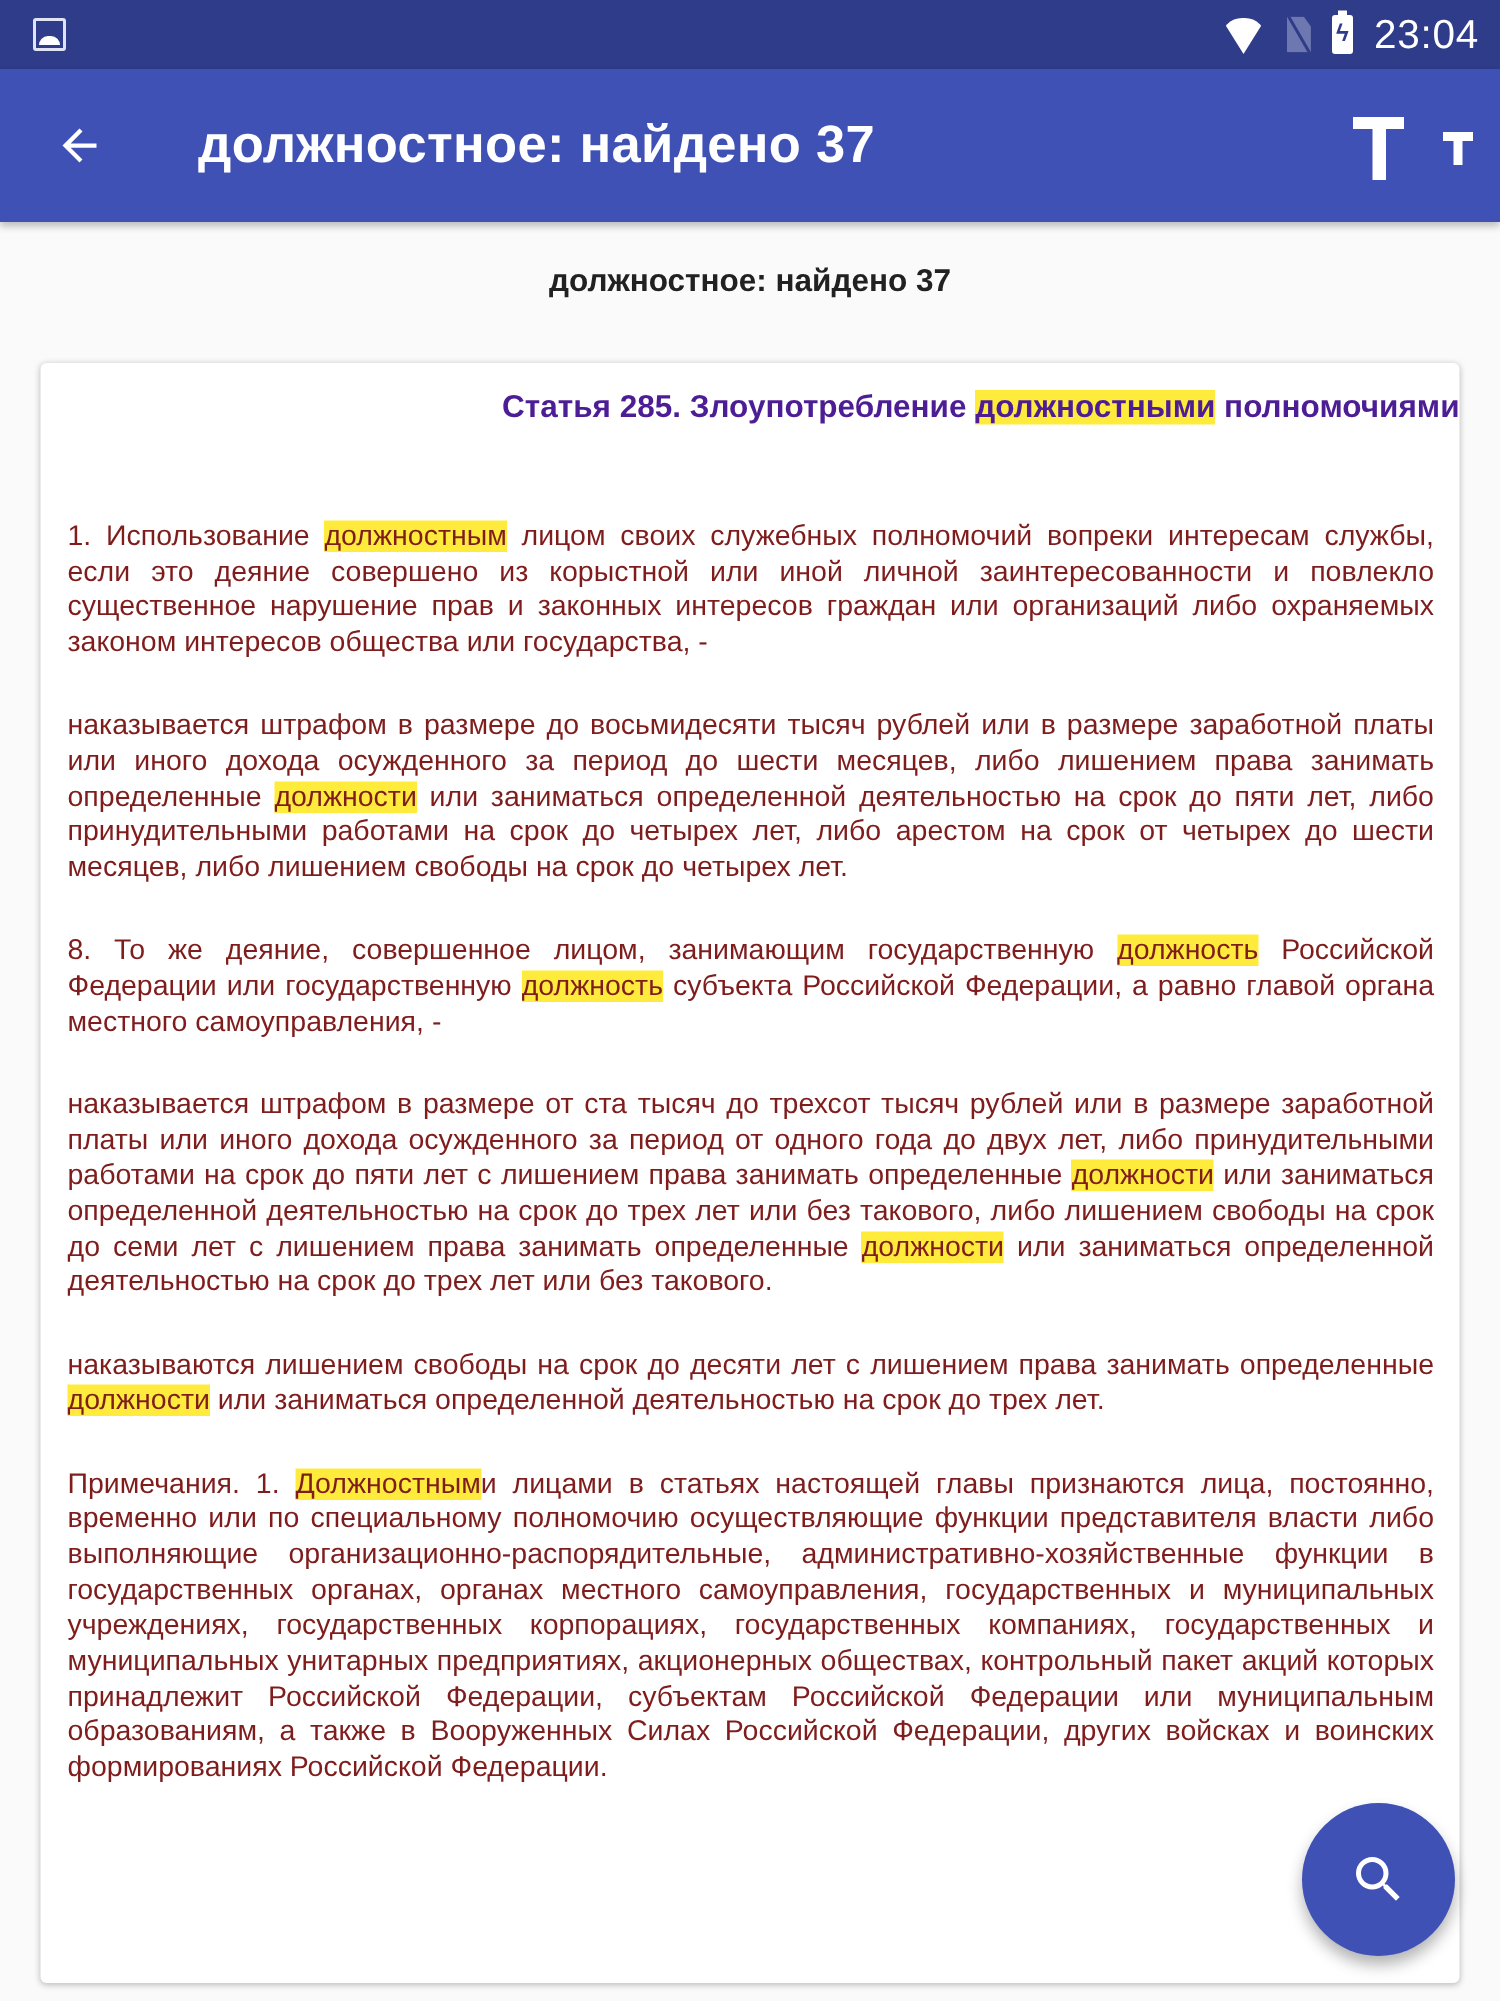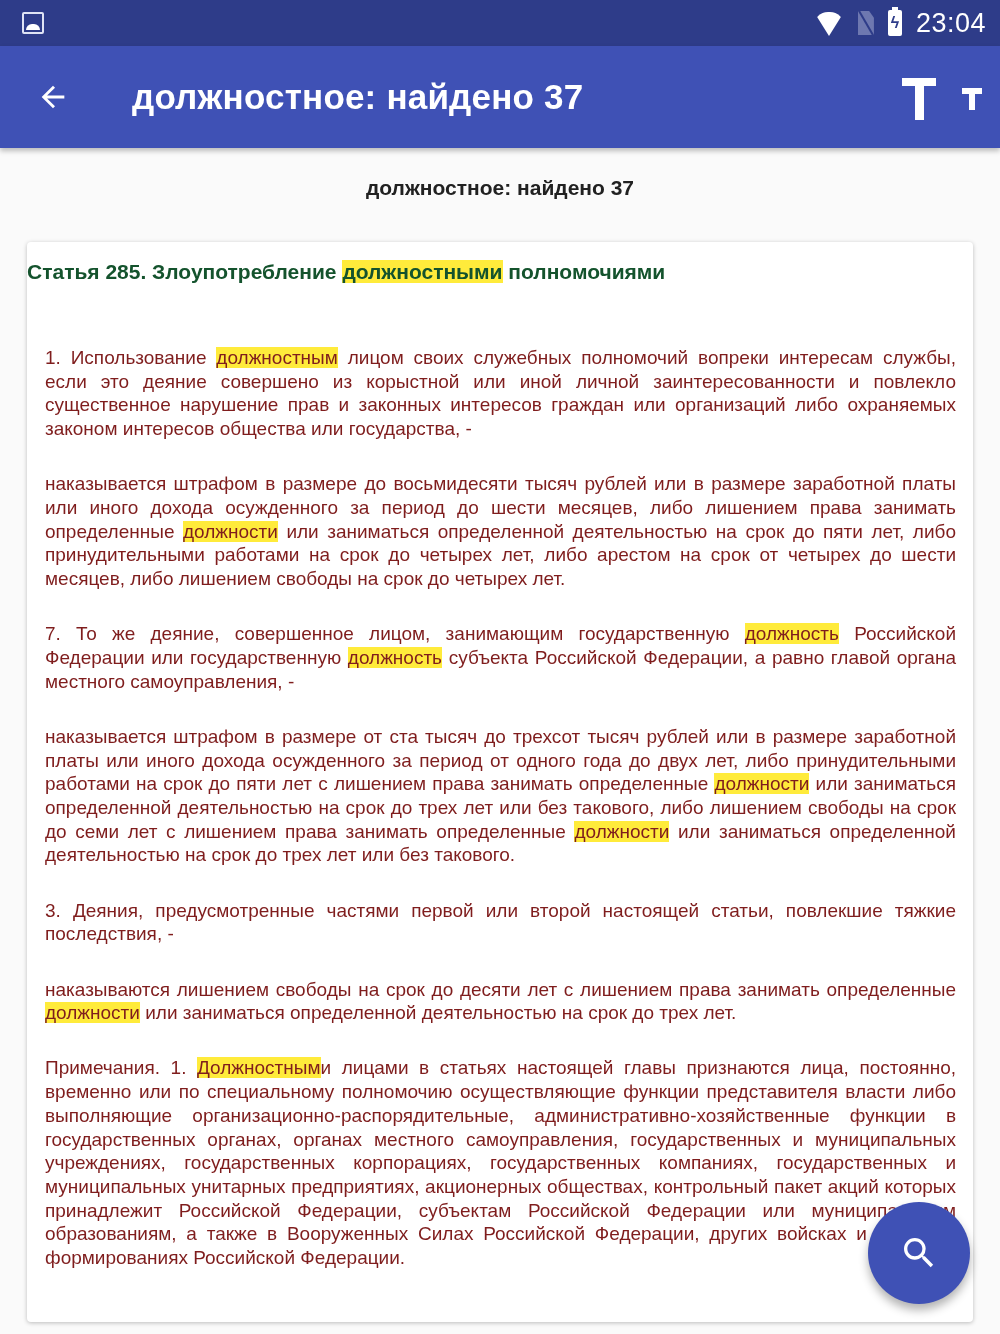--- a/index.html
+++ b/index.html
@@ -23,21 +23,21 @@
     .t-glyph { display: block; width: 100%; height: 100%; position: relative; }
     .t-glyph::before { content: ""; position: absolute; left: 0; right: 0; top: 10px; background: #fff; }
     .t-glyph::after { content: ""; position: absolute; top: 10px; bottom: 8px; left: 50%; background: #fff; }
     .text-big-btn .t-glyph::before { left: 8px; right: 6px; top: 10px; height: 8px; }
     .text-big-btn .t-glyph::after { width: 9px; margin-left: -3px; bottom: 6px; }
     .text-small-btn .t-glyph::before { left: 10px; right: 8px; top: 10px; height: 6px; }
     .text-small-btn .t-glyph::after { width: 6px; margin-left: -2px; bottom: 8px; }
     .content { position: absolute; left: 0; top: 148px; width: 1000px; height: 1186px; background: #fafafa; }
     .result-header { position: absolute; left: 0; top: 28px; width: 1000px; text-align: center; font-size: 21px; font-weight: bold; color: #212121; }
     .card { position: absolute; left: 27px; top: 94px; width: 946px; height: 1080px; background: #fff; border-radius: 4px; box-shadow: 0 1px 4px rgba(0,0,0,0.25); overflow: hidden; }
-    .article-title { position: absolute; left: 0; top: 18px; width: 946px; text-align: left; font-size: 21px; font-weight: bold; color: #14532d; }
+    .article-title { position: absolute; left: 0; top: 18px; width: 946px; text-align: right; font-size: 21px; font-weight: bold; color: #4c1d95; }
     .article-body { position: absolute; left: 18px; top: 104px; width: 911px; font-size: 19px; line-height: 23.7px; color: #7f1d1d; text-align: justify; }
     .article-body p { margin-bottom: 31.5px; }
     .hl { background: #ffeb3b; }
     .fab { position: absolute; left: 868px; top: 1202px; width: 102px; height: 102px; border-radius: 50%; background: #3f51b5; box-shadow: 0 6px 10px rgba(0,0,0,0.3); display: flex; align-items: center; justify-content: center; cursor: pointer; z-index: 5; }
     .fab svg { width: 40px; height: 40px; }
   </style>
 </head>
 <body>
 
 <div class="status-bar">
@@ -65,23 +65,22 @@
   </div>
 </div>
 
 <div class="content">
   <div class="result-header">должностное: найдено 37</div>
   <div class="card">
     <div class="article-title"><span>Статья 285. Злоупотребление </span><span class="hl" style="background: rgb(255, 235, 59);">должностными</span><span> полномочиями</span></div>
     <div class="article-body">
       <p><span>1. Использование </span><span class="hl" style="background: rgb(255, 235, 59);">должностным</span><span> лицом своих служебных полномочий вопреки интересам службы, если это деяние совершено из корыстной или иной личной заинтересованности и повлекло существенное нарушение прав и законных интересов граждан или организаций либо охраняемых законом интересов общества или государства, -</span></p>
       <p><span>наказывается штрафом в размере до восьмидесяти тысяч рублей или в размере заработной платы или иного дохода осужденного за период до шести месяцев, либо лишением права занимать определенные </span><span class="hl" style="background: rgb(255, 235, 59);">должности</span><span> или заниматься определенной деятельностью на срок до пяти лет, либо принудительными работами на срок до четырех лет, либо арестом на срок от четырех до шести месяцев, либо лишением свободы на срок до четырех лет.</span></p>
-      <p><span>7. То же деяние, совершенное лицом, занимающим государственную </span><span class="hl" style="background: rgb(255, 235, 59);">должность</span><span> Российской Федерации или государственную </span><span class="hl" style="background: rgb(255, 235, 59);">должность</span><span> субъекта Российской Федерации, а равно главой органа местного самоуправления, -</span></p>
+      <p><span>8. То же деяние, совершенное лицом, занимающим государственную </span><span class="hl" style="background: rgb(255, 235, 59);">должность</span><span> Российской Федерации или государственную </span><span class="hl" style="background: rgb(255, 235, 59);">должность</span><span> субъекта Российской Федерации, а равно главой органа местного самоуправления, -</span></p>
       <p><span>наказывается штрафом в размере от ста тысяч до трехсот тысяч рублей или в размере заработной платы или иного дохода осужденного за период от одного года до двух лет, либо принудительными работами на срок до пяти лет с лишением права занимать определенные </span><span class="hl" style="background: rgb(255, 235, 59);">должности</span><span> или заниматься определенной деятельностью на срок до трех лет или без такового, либо лишением свободы на срок до семи лет с лишением права занимать определенные </span><span class="hl" style="background: rgb(255, 235, 59);">должности</span><span> или заниматься определенной деятельностью на срок до трех лет или без такового.</span></p>
-      <p><span>3. Деяния, предусмотренные частями первой или второй настоящей статьи, повлекшие тяжкие последствия, -</span></p>
       <p><span>наказываются лишением свободы на срок до десяти лет с лишением права занимать определенные </span><span class="hl" style="background: rgb(255, 235, 59);">должности</span><span> или заниматься определенной деятельностью на срок до трех лет.</span></p>
       <p><span>Примечания. 1. </span><span class="hl" style="background: rgb(255, 235, 59);">Должностным</span><span>и лицами в статьях настоящей главы признаются лица, постоянно, временно или по специальному полномочию осуществляющие функции представителя власти либо выполняющие организационно-распорядительные, административно-хозяйственные функции в государственных органах, органах местного самоуправления, государственных и муниципальных учреждениях, государственных корпорациях, государственных компаниях, государственных и муниципальных унитарных предприятиях, акционерных обществах, контрольный пакет акций которых принадлежит Российской Федерации, субъектам Российской Федерации или муниципальным образованиям, а также в Вооруженных Силах Российской Федерации, других войсках и воинских формированиях Российской Федерации.</span></p>
     </div>
   </div>
 </div>
 
 <div class="fab" title="Поиск">
   <svg viewBox="0 0 24 24">
     <path d="M15.5 14h-.79l-.28-.27A6.47 6.47 0 0 0 16 9.5 6.5 6.5 0 1 0 9.5 16c1.61 0 3.09-.59 4.23-1.57l.27.28v.79l5 4.99L20.49 19l-4.99-5zm-6 0C7.01 14 5 11.99 5 9.5S7.01 5 9.5 5 14 7.01 14 9.5 11.99 14 9.5 14z" fill="#fff"></path>
   </svg>

